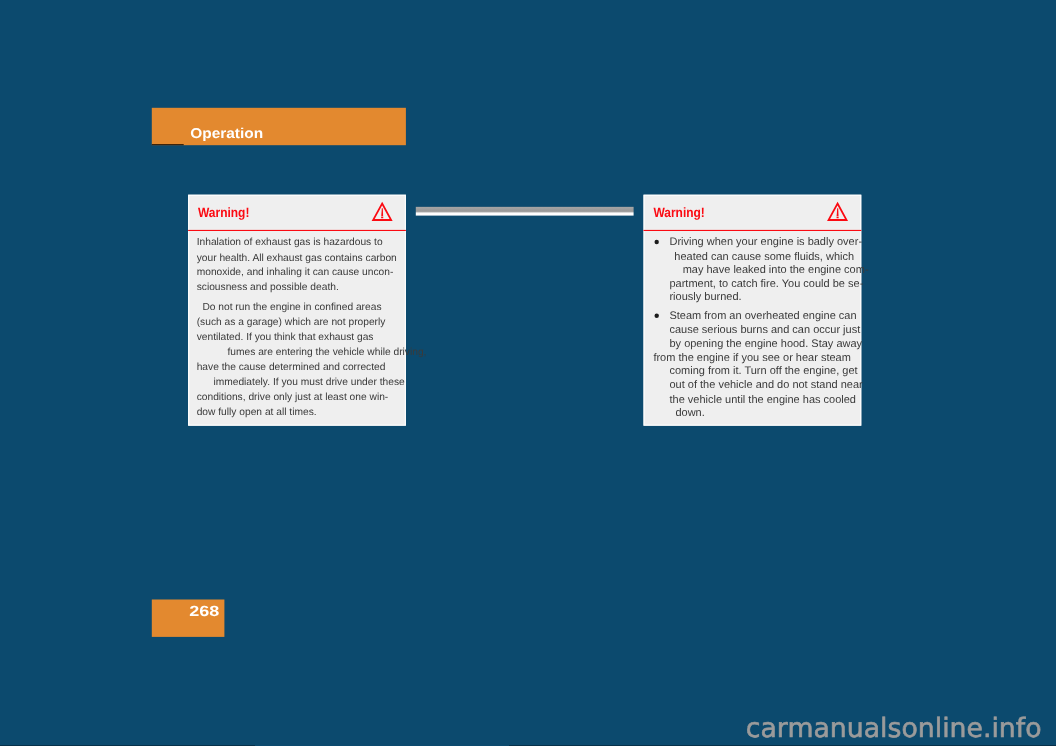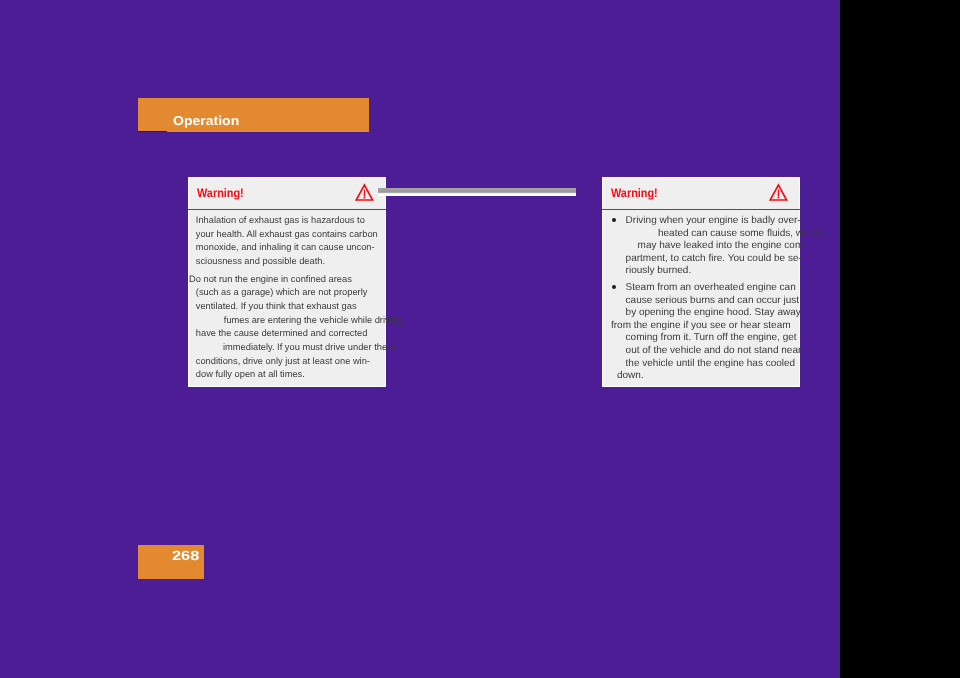--- a/index.html
+++ b/index.html
@@ -1,39 +1,39 @@
 <!DOCTYPE html>
 <html><head>
 <meta charset="utf-8">
 <title>Owner's manual page</title>
 <style>
   html,body{margin:0;padding:0;}
   body{width:960px;height:678px;background:#000000;overflow:hidden;
        font-family:"Liberation Sans",sans-serif;
        -webkit-font-smoothing:antialiased;text-rendering:geometricPrecision;}
 
-  .page{position:relative;width:840px;height:678px;background:#4c1d95;}
+  .page{position:relative;width:960px;height:678px;background:#0c4a6e;}
 
   
   .section-tab{position:absolute;left:138px;top:98px;width:231px;height:34px;background:#e3892f;}
   .section-tab .label{position:absolute;left:35.3px;top:14.7px;color:#ffffff;
         font-weight:bold;font-size:12.96px;white-space:pre;
         transform:scaleX(1.082);transform-origin:left top;}
   .section-tab .tab-notch{position:absolute;left:0;bottom:0;width:29px;height:1.1px;
         background:#000000;opacity:.82;}
 
   
   .page-num{position:absolute;left:138px;top:545px;width:66px;height:34px;background:#e3892f;}
   .page-num .num{position:absolute;left:34.3px;top:2.7px;color:#ffffff;
         font-weight:bold;font-size:13.4px;white-space:pre;
         transform:scaleX(1.22);transform-origin:left top;}
 
   
   .warnbox{position:absolute;width:198px;height:210px;background:#efefef;
-           border:1.6px solid #ffffff;box-sizing:border-box;margin-left:17px;}
+           border:1.6px solid #ffffff;box-sizing:border-box;}
   .wb-left{left:171px;top:177px;}
   .wb-right{left:585px;top:177px;}
   .wb-title{position:absolute;left:8.4px;top:7.8px;color:#fb0a12;
         font-weight:bold;font-size:12.3px;white-space:pre;
         transform:scaleX(.885);transform-origin:left top;}
   .wb-icon{position:absolute;left:164.6px;top:5px;line-height:0;}
   .wb-rule{position:absolute;left:-1.45px;right:-1.45px;top:30.5px;height:1.5px;background:#fb0a12;}
   .wb-body{position:absolute;left:0;top:0;right:0;bottom:0;}
 
   .tline{position:absolute;font-size:9.3px;color:#3a3a3a;white-space:pre;}
@@ -69,59 +69,60 @@
         <path d="M101 64 L110 64 L113 134 L96 134 Z" fill="#fb0a12"></path>
         <rect x="95" y="139" width="19" height="15" fill="#fb0a12"></rect>
       </svg>
     </span>
     <div class="wb-rule"></div>
     <div class="wb-body">
         <div class="tline" style="left: 6.8px; top: 37px;">Inhalation of exhaust gas is hazardous to</div>
         <div class="tline" style="left: 6.8px; top: 50.65px;">your health. All exhaust gas contains carbon</div>
         <div class="tline" style="left: 6.8px; top: 64.3px;">monoxide, and inhaling it can cause uncon-</div>
         <div class="tline" style="left: 6.8px; top: 77.95px;">sciousness and possible death.</div>
-        <div class="tline" style="left: 0; top: 95.6px; text-align: right;">Do not run the engine in confined areas</div>
+        <div class="tline" style="left: 12px; top: 95.6px; text-align: right;">Do not run the engine in confined areas</div>
         <div class="tline" style="left: 6.8px; top: 109.25px;">(such as a garage) which are not properly</div>
         <div class="tline" style="left: 6.8px; top: 122.9px;">ventilated. If you think that exhaust gas</div>
         <div class="tline" style="left: 6.8px; top: 136.55px; padding-left: 28px;">fumes are entering the vehicle while driving,</div>
         <div class="tline" style="left: 6.8px; top: 150.2px;">have the cause determined and corrected</div>
-        <div class="tline" style="left: 22px; top: 163.85px; padding-left: 12px;">immediately. If you must drive under these</div>
+        <div class="tline" style="left: 10px; top: 163.85px; padding-left: 12px;">immediately. If you must drive under these</div>
         <div class="tline" style="left: 6.8px; top: 177.5px;">conditions, drive only just at least one win-</div>
         <div class="tline" style="left: 6.8px; top: 191.15px;">dow fully open at all times.</div>
       </div>
   </div>
 
   <div class="grayimg"></div>
 
   <div class="warnbox wb-right">
     <span class="wb-title">Warning!</span>
     <span class="wb-icon">
       <svg width="22" height="19" viewBox="0 0 220 190" shape-rendering="geometricPrecision" aria-hidden="true">
         <path d="M104 20 L186 170 L22 170 Z" fill="none" stroke="#fb0a12" stroke-width="16" stroke-linejoin="miter"></path>
         <path d="M101 64 L110 64 L113 134 L96 134 Z" fill="#fb0a12"></path>
         <rect x="95" y="139" width="19" height="15" fill="#fb0a12"></rect>
       </svg>
     </span>
     <div class="wb-rule"></div>
     <div class="wb-body">
         <div class="tline" style="left: 22.6px; top: 37px;">Driving when your engine is badly over-</div>
         <div class="dot" style="left: 9.1px; top: 40.1px;"></div>
-        <div class="tline" style="left: 34px; top: 49.6px; padding-left: 21px;">heated can cause some fluids, which</div>
+        <div class="tline" style="left: 6px; top: 49.6px; padding-left: 21px;">heated can cause some fluids, which</div>
         <div class="tline" style="left: 22.6px; top: 62.2px; padding-left: 12px;">may have leaked into the engine com-</div>
         <div class="tline" style="left: 22.6px; top: 74.8px;">partment, to catch fire. You could be se-</div>
         <div class="tline" style="left: 22.6px; top: 87.4px;">riously burned.</div>
         <div class="tline" style="left: 22.6px; top: 103.9px;">Steam from an overheated engine can</div>
         <div class="dot" style="left: 9.1px; top: 107px;"></div>
         <div class="tline" style="left: 22.6px; top: 116.5px;">cause serious burns and can occur just</div>
         <div class="tline" style="left: 22.6px; top: 129.1px;">by opening the engine hood. Stay away</div>
         <div class="tline" style="left: 8px; top: 141.7px; text-align: center;">from the engine if you see or hear steam</div>
         <div class="tline" style="left: 22.6px; top: 154.3px;">coming from it. Turn off the engine, get</div>
         <div class="tline" style="left: 22.6px; top: 166.9px;">out of the vehicle and do not stand near</div>
         <div class="tline" style="left: 22.6px; top: 179.5px;">the vehicle until the engine has cooled</div>
-        <div class="tline" style="left: 14px; top: 192.1px;">down.</div>
+        <div class="tline" style="left: 28px; top: 192.1px;">down.</div>
       </div>
   </div>
 
   <div class="page-num">
     <span class="num">268</span>
   </div>
 
+  <div class="watermark">carmanualsonline.info</div>
 </div>
 
 </body></html>

